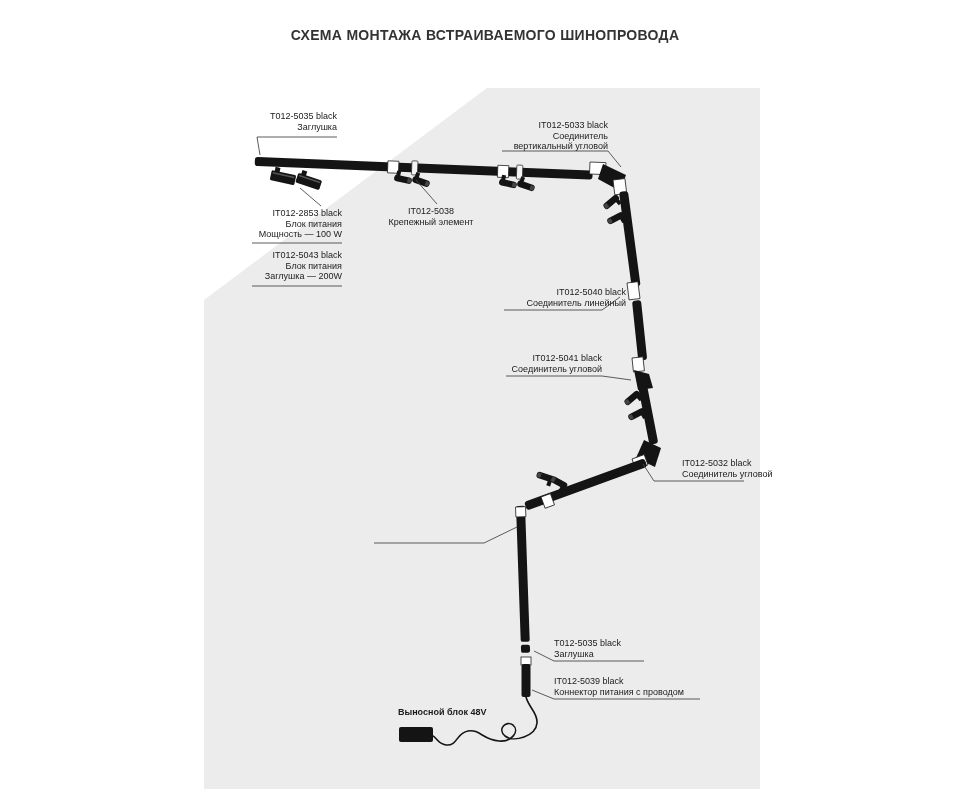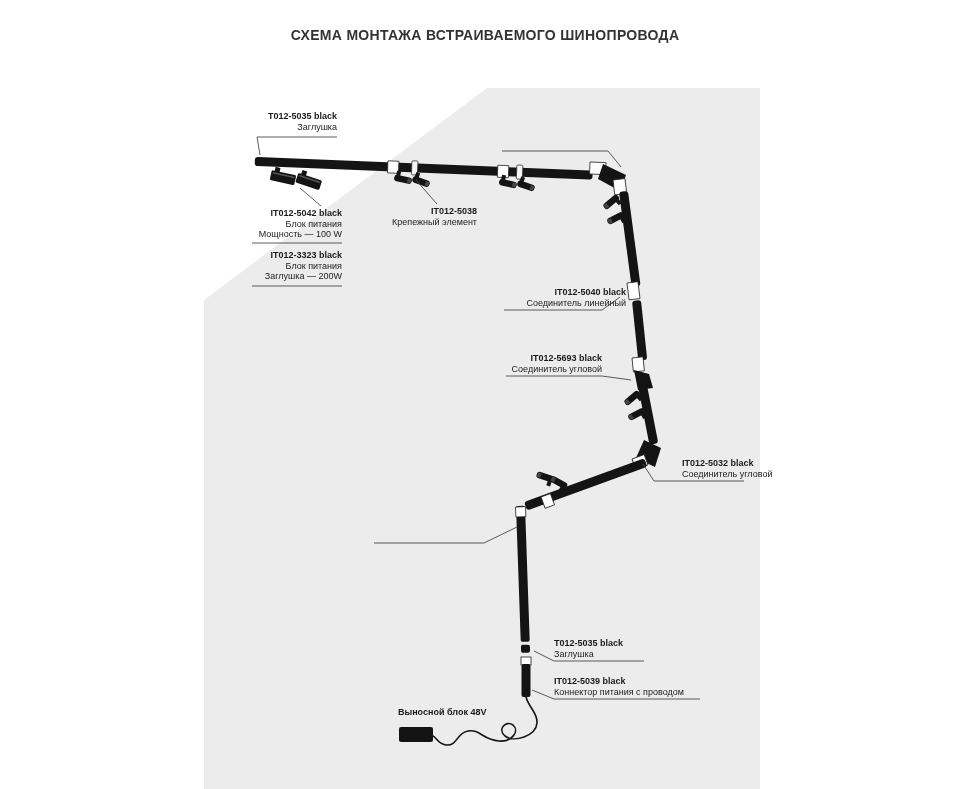--- a/index.html
+++ b/index.html
@@ -9,23 +9,23 @@
   }
   .stage{position:absolute;inset:0;width:970px;height:789px}
   svg.diagram{position:absolute;top:0;left:0}
   .title{
     position:absolute;top:26px;left:0;width:100%;text-align:center;
     font-size:14px;font-weight:bold;color:#333;line-height:19px;letter-spacing:.3px;
   }
   .title span{display:block}
   .lbl{position:absolute;font-size:9px;line-height:10.5px;color:#1b1b1b}
   .lbl span{display:block;white-space:nowrap}
-  .lbl .code{font-weight:bold}
+  .lbl .code{font-weight:normal}
   .r{text-align:right}
-  .c{text-align:right}
+  .c{text-align:center}
   .plain{font-weight:bold}
 </style>
 </head>
 <body>
 
 <div class="stage">
 
   <svg class="diagram" width="970" height="789" viewBox="0 0 970 789">
 
     <defs>
@@ -125,45 +125,50 @@
 
   <div class="title">
     <span>СХЕМА МОНТАЖА ВСТРАИВАЕМОГО ШИНОПРОВОДА</span>
   </div>
 
   <div class="lbl r" style="left:227px;top:111px;width:110px">
     <span class="code">Т012-5035 black</span>
     <span>Заглушка</span>
   </div>
 
+  <div class="lbl r" style="left:478px;top:120px;width:130px">
+    <span class="code">IT012-5033 black</span>
+    <span>Соединитель</span>
+    <span>вертикальный угловой</span>
+  </div>
 
   <div class="lbl r" style="left:222px;top:208px;width:120px">
-    <span class="code">IT012-5042 black</span>
+    <span class="code">IT012-2853 black</span>
     <span>Блок питания</span>
     <span>Мощность — 100 W</span>
   </div>
 
   <div class="lbl r" style="left:222px;top:250px;width:120px">
-    <span class="code">IT012-3323 black</span>
+    <span class="code">IT012-5043 black</span>
     <span>Блок питания</span>
     <span>Заглушка — 200W</span>
   </div>
 
   <div class="lbl c" style="left:385px;top:206px;width:92px">
     <span class="code">IT012-5038</span>
     <span>Крепежный элемент</span>
   </div>
 
   <div class="lbl r" style="left:496px;top:287px;width:130px">
     <span class="code">IT012-5040 black</span>
     <span>Соединитель линейный</span>
   </div>
 
   <div class="lbl r" style="left:472px;top:353px;width:130px">
-    <span class="code">IT012-5693 black</span>
+    <span class="code">IT012-5041 black</span>
     <span>Соединитель угловой</span>
   </div>
 
   <div class="lbl" style="left:682px;top:458px;width:120px">
     <span class="code">IT012-5032 black</span>
     <span>Соединитель угловой</span>
   </div>
 
 
   <div class="lbl" style="left:554px;top:638px;width:110px">

